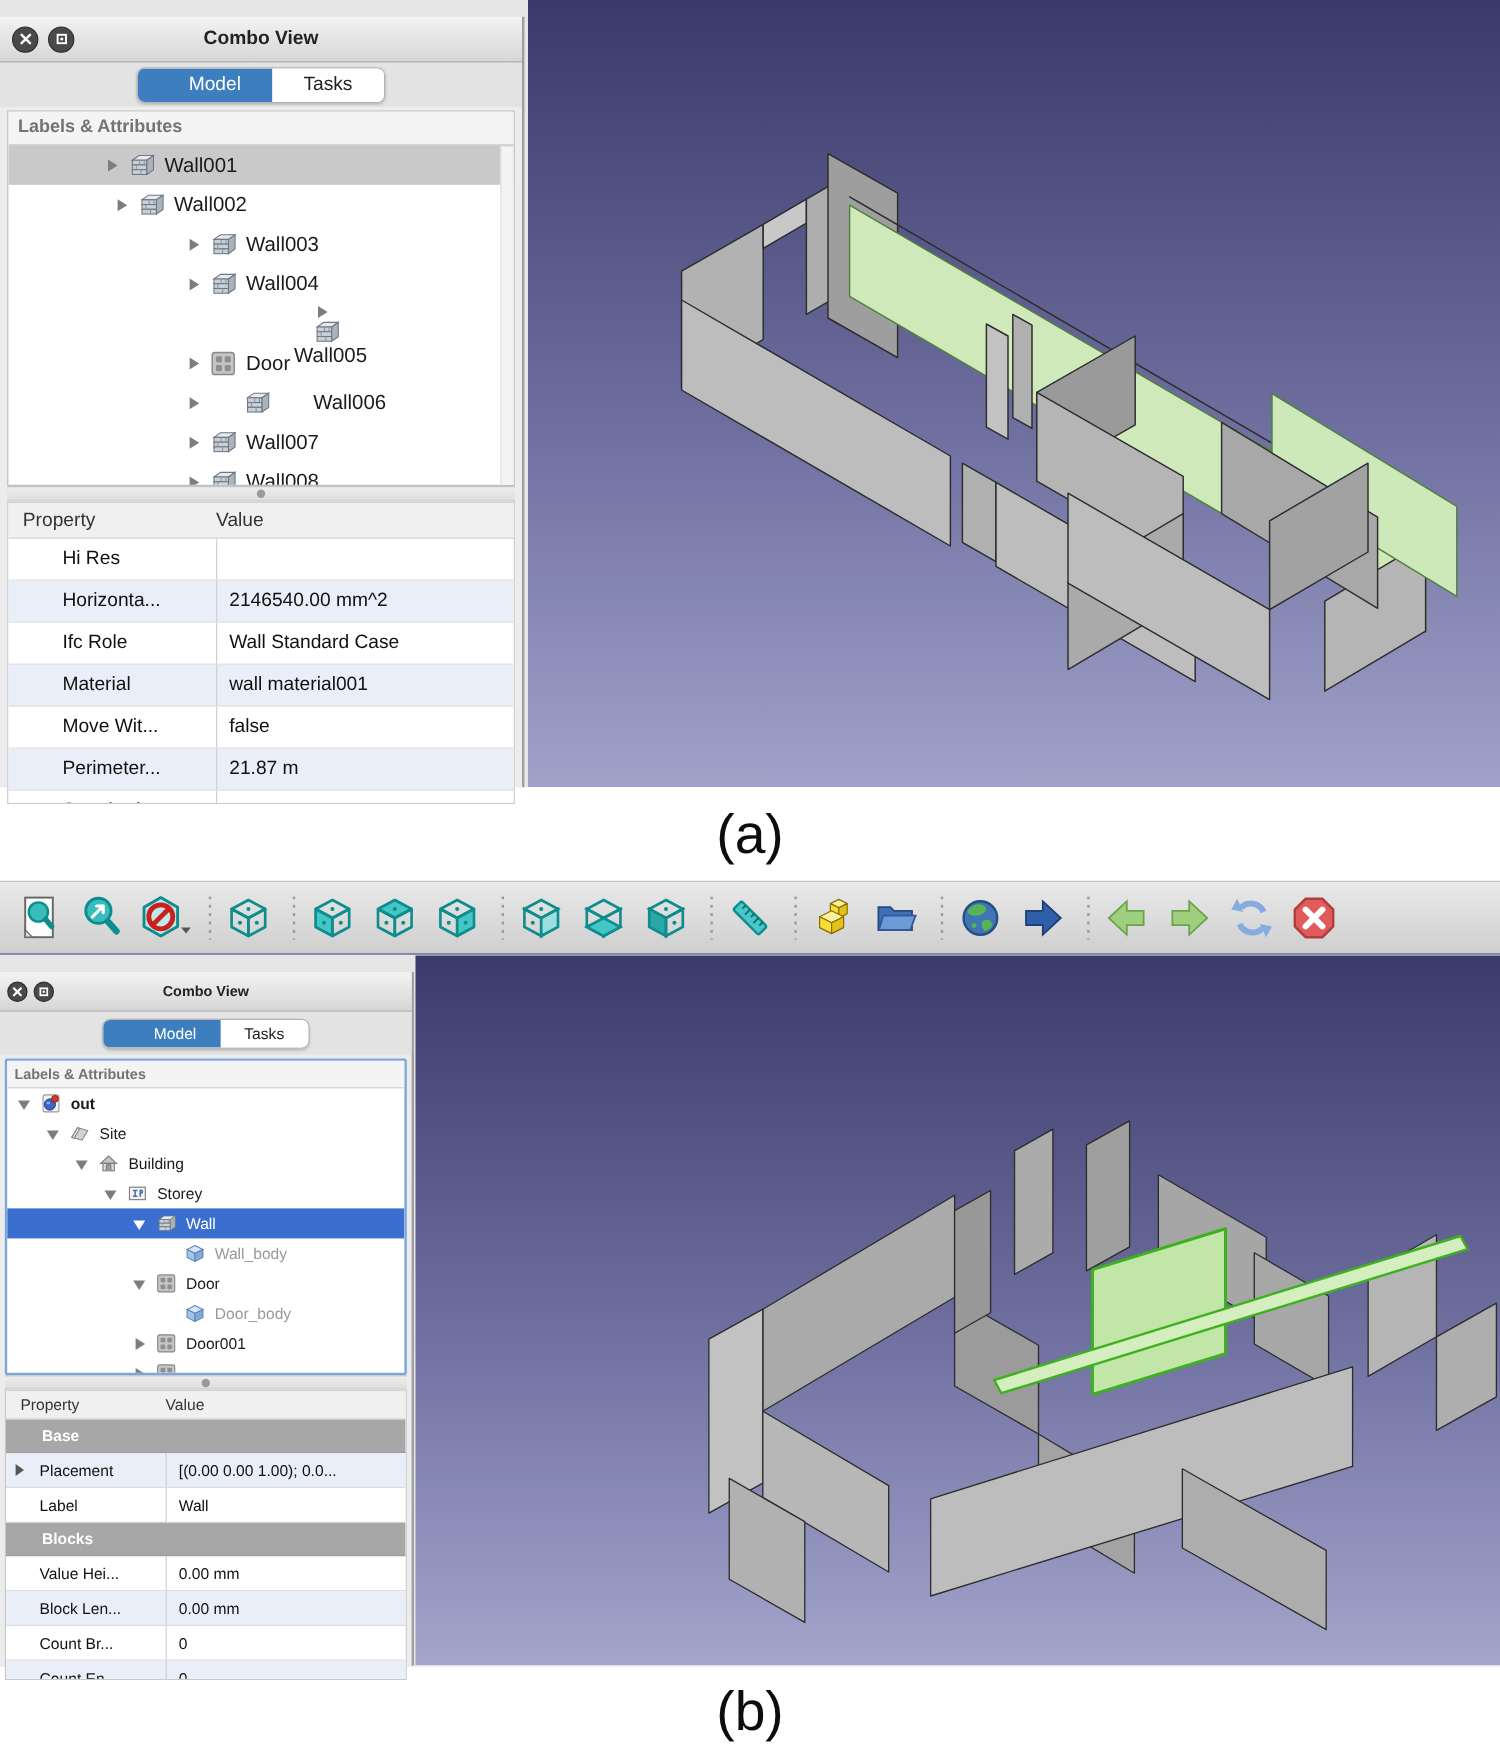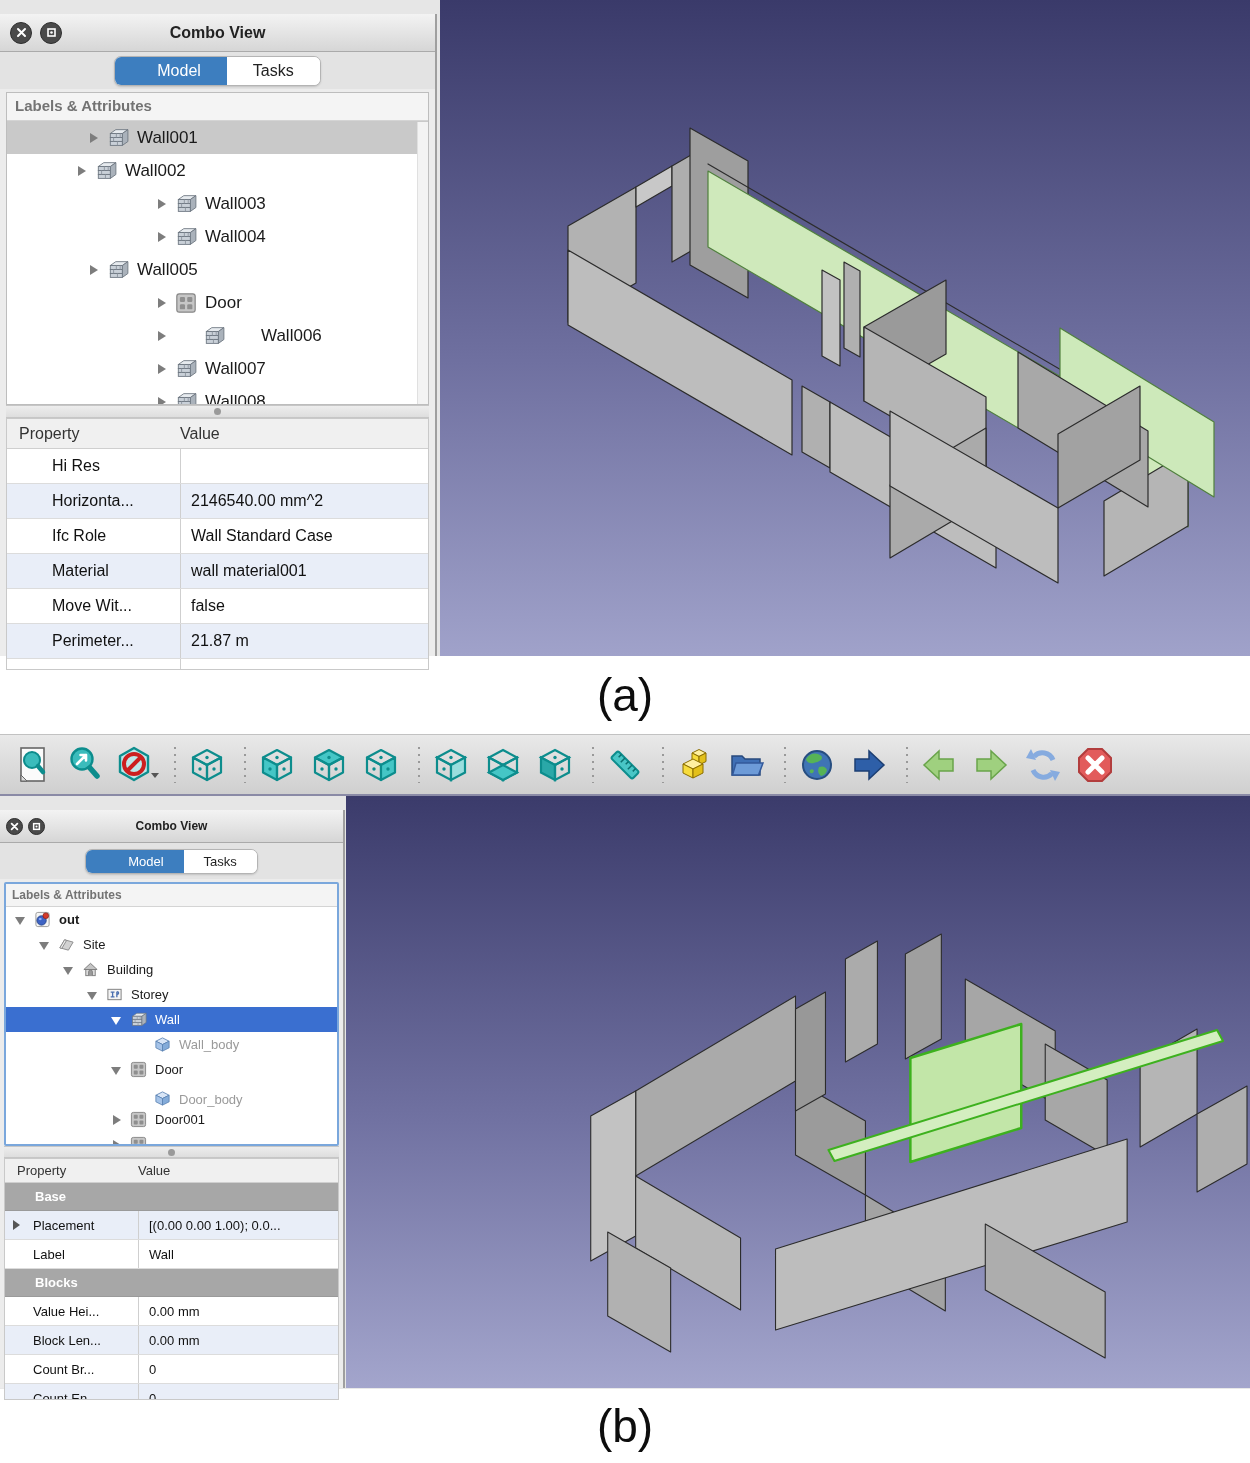--- a/index.html
+++ b/index.html
@@ -147,21 +147,21 @@
                     <rect x="3" y="5" width="11" height="3.6"></rect>
                     <rect x="3" y="8.6" width="11" height="3.6"></rect>
                     <rect x="3" y="12.2" width="11" height="3.6"></rect>
                   </g>
                   <path d="M8.5 5v3.6 M6 8.6v3.6 M9.5 12.2v3.6 M12 5v3.6" stroke="#8b939d" stroke-width="0.8" fill="none"></path>
                   <polygon points="14,5 19,1.5 19,12.3 14,15.8" fill="#aab2bb" stroke="#6d7681" stroke-width="0.8"></polygon>
                 </svg>
               </span>
               <span class="tlabel">Wall001</span>
             </div>
-            <div class="trow" style="padding-left: 68px;">
+            <div class="trow" style="padding-left: 88px;">
               <span class="tri right"></span>
               <span class="ticon">
                 <svg width="22" height="19.8" viewBox="0 0 20 18">
                   <polygon points="3,5 8,1.5 19,1.5 14,5" fill="#e7ebef" stroke="#6d7681" stroke-width="0.8"></polygon>
                   <g fill="#c9d0d8" stroke="#6d7681" stroke-width="0.8">
                     <rect x="3" y="5" width="11" height="3.6"></rect>
                     <rect x="3" y="8.6" width="11" height="3.6"></rect>
                     <rect x="3" y="12.2" width="11" height="3.6"></rect>
                   </g>
                   <path d="M8.5 5v3.6 M6 8.6v3.6 M9.5 12.2v3.6 M12 5v3.6" stroke="#8b939d" stroke-width="0.8" fill="none"></path>
@@ -195,21 +195,21 @@
                     <rect x="3" y="5" width="11" height="3.6"></rect>
                     <rect x="3" y="8.6" width="11" height="3.6"></rect>
                     <rect x="3" y="12.2" width="11" height="3.6"></rect>
                   </g>
                   <path d="M8.5 5v3.6 M6 8.6v3.6 M9.5 12.2v3.6 M12 5v3.6" stroke="#8b939d" stroke-width="0.8" fill="none"></path>
                   <polygon points="14,5 19,1.5 19,12.3 14,15.8" fill="#aab2bb" stroke="#6d7681" stroke-width="0.8"></polygon>
                 </svg>
               </span>
               <span class="tlabel">Wall004</span>
             </div>
-            <div class="trow" style="padding-left: 80px;">
+            <div class="trow" style="padding-left: 108px; flex-direction: column;">
               <span class="tri right"></span>
               <span class="ticon">
                 <svg width="22" height="19.8" viewBox="0 0 20 18">
                   <polygon points="3,5 8,1.5 19,1.5 14,5" fill="#e7ebef" stroke="#6d7681" stroke-width="0.8"></polygon>
                   <g fill="#c9d0d8" stroke="#6d7681" stroke-width="0.8">
                     <rect x="3" y="5" width="11" height="3.6"></rect>
                     <rect x="3" y="8.6" width="11" height="3.6"></rect>
                     <rect x="3" y="12.2" width="11" height="3.6"></rect>
                   </g>
                   <path d="M8.5 5v3.6 M6 8.6v3.6 M9.5 12.2v3.6 M12 5v3.6" stroke="#8b939d" stroke-width="0.8" fill="none"></path>
@@ -652,21 +652,21 @@
                 <svg width="17" height="17" viewBox="0 0 18 18">
                   <rect x="1.5" y="1.5" width="15" height="15" rx="2" fill="#c6c6c6" stroke="#878787"></rect>
                   <rect x="4" y="4" width="4.2" height="4.2" rx="1" fill="#8f8f8f"></rect>
                   <rect x="10" y="4" width="4.2" height="4.2" rx="1" fill="#8f8f8f"></rect>
                   <rect x="4" y="10" width="4.2" height="4.2" rx="1" fill="#8f8f8f"></rect>
                   <rect x="10" y="10" width="4.2" height="4.2" rx="1" fill="#8f8f8f"></rect>
                 </svg>
               </span>
               <span class="tlabel">Door</span>
             </div>
-            <div class="trow muted" style="padding-left: 128px; align-items: flex-end;">
+            <div class="trow muted" style="padding-left: 128px;">
               <span class="tri"></span>
               <span class="ticon">
                 <svg width="17" height="17" viewBox="0 0 18 18">
                   <polygon points="9,2 16,5.5 9,9 2,5.5" fill="#d8e5f6" stroke="#5b83b4" stroke-width="0.9"></polygon>
                   <polygon points="2,5.5 9,9 9,16 2,12.5" fill="#a5c3e8" stroke="#5b83b4" stroke-width="0.9"></polygon>
                   <polygon points="16,5.5 16,12.5 9,16 9,9" fill="#83abd9" stroke="#5b83b4" stroke-width="0.9"></polygon>
                 </svg>
               </span>
               <span class="tlabel">Door_body</span>
             </div>

